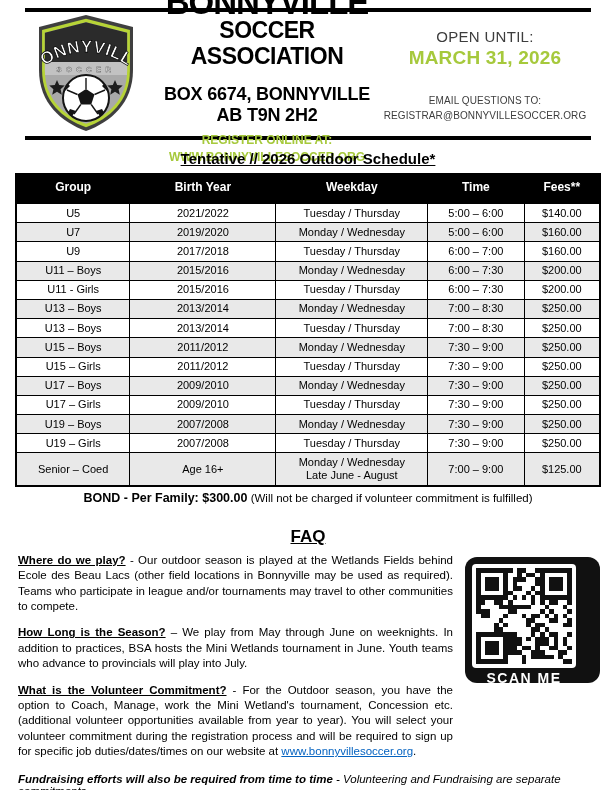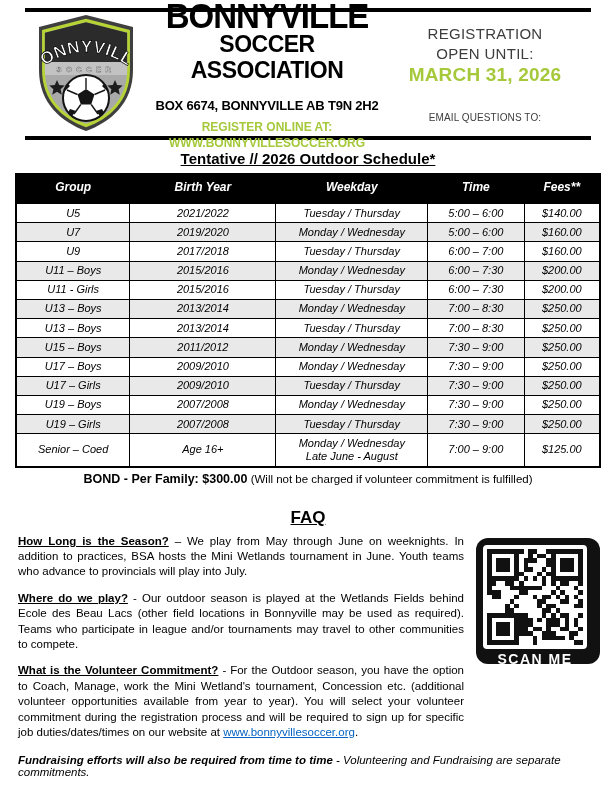--- a/index.html
+++ b/index.html
@@ -7,46 +7,46 @@
   .page { width:616px; height:790px; margin:0 auto; background:#fff; overflow:hidden; position:relative; }
   .rule { height:4px; background:#000; margin:0 25px; }
   .rule.top { margin-top:8px; }
 
   
   .header { display:flex; align-items:center; padding:4px 25px 2px 25px; height:124px; }
   .crest { width:122px; flex:0 0 122px; }
   .head-center { flex:1; text-align:center; padding-left:8px; }
   .org1 { font-size:33px; font-weight:bold; letter-spacing:-1px; line-height:1.0; transform:scaleY(1.08); }
   .org2 { font-size:23px; font-weight:bold; letter-spacing:-0.5px; line-height:1.05; transform:scaleY(1.08); }
-  .addr { font-size:13px; font-weight:600; letter-spacing:-0.2px; margin-top:18px; }
+  .addr { font-size:18px; font-weight:600; letter-spacing:-0.2px; margin-top:18px; }
   .reg-online { margin-top:6px; font-size:12px; font-weight:bold; color:var(--green); line-height:1.35; }
   .head-right { flex:0 0 212px; text-align:center; }
   .reg-until { font-size:15px; color:#3d3d3d; line-height:1.3; letter-spacing:0.3px; }
   .deadline { font-size:19px; font-weight:bold; color:var(--green); letter-spacing:0.2px; margin-top:1px; }
   .email-block { margin-top:25px; font-size:10px; color:#3d3d3d; line-height:1.45; letter-spacing:0.1px;text-align:center; }
 
   
   .sched-title { text-align:center; margin:10px 0 6px 0; font-size:15px; font-weight:bold; text-decoration:underline; }
-  table.sched { width:586px; margin:4px auto; border-collapse:collapse; border:2px solid #000; table-layout:fixed;font-style:italic; }
+  table.sched { width:586px; margin:4px auto; border-collapse:collapse; border:2px solid #000; table-layout:fixed; }
   table.sched th { background:#000; color:#fff; font-size:12px; font-weight:bold; padding:5px 2px 9px 2px; border:1px solid #000; }
   table.sched td { border:1px solid #000; font-size:11px; text-align:center; padding:2.5px 2px; white-space:pre-line; line-height:1.2; }
   table.sched tbody tr:nth-child(even) { background:#e9e9e9; }
   .fn { text-align:center; font-size:8.6px; letter-spacing:0.1px; line-height:1.5; margin-top:5px; }
   .fn .it { font-style:italic; }
   .bond { text-align:center; font-size:11.5px; }
   .bond b { font-size:12.5px; }
 
   
   .faq-head { text-align:center; margin-top:22px; font-size:17px; font-weight:bold; text-decoration:underline; }
   .faq-wrap { display:flex; padding:6px 16px 0 18px; gap:12px; }
   .faq-col { flex:1; font-size:11.5px; line-height:1.34; text-align:justify; }
   .faq-col p { margin-bottom:11px; }
   .q { font-weight:bold; text-decoration:underline; }
   a.site-link { color:#0563c1; text-decoration:underline; }
-  .qr-block { flex:0 0 118px; background:#111; border-radius:12px; padding:7px 13px 4px 7px; height:126px; margin-top:4px; }
+  .qr-block { flex:0 0 118px; background:#111; border-radius:12px; padding:7px 24px 4px 7px; height:126px; margin-top:4px; }
   .qr-white { background:#fff; border-radius:4px; padding:4px; }
   .qr-white svg { display:block; width:96px; height:96px; }
   .scan-label { color:#fff; text-align:center; font-size:14px; font-weight:bold; letter-spacing:1.5px; margin-top:2px; }
   .fundraising { padding:2px 18px 0 18px; font-size:11.5px; font-style:italic; }
   .fundraising b { font-weight:bold; }
 
   :root { --green:#a6c93c; }
 </style>
 </head>
 <body>
@@ -110,26 +110,26 @@
       <div class="org2">SOCCER ASSOCIATION</div>
       <div class="addr">BOX 6674, BONNYVILLE AB T9N 2H2</div>
       <div class="reg-online">
         <div>REGISTER ONLINE AT:</div>
         <div>WWW.BONNYVILLESOCCER.ORG</div>
       </div>
     </div>
 
     <div class="head-right">
       <div class="reg-until">
-        <div>REGISTRATION</div>
         <div>OPEN UNTIL:</div>
       </div>
       <div class="deadline">MARCH 31, 2026</div>
       <div class="email-block">
         <div>EMAIL QUESTIONS TO:</div>
+        <div>REGISTRAR@BONNYVILLESOCCER.ORG</div>
       </div>
     </div>
   </div>
 
   <div class="rule"></div>
 
   <div class="sched-title">Tentative // 2026 Outdoor Schedule*</div>
 
   <table class="sched">
     <colgroup>
@@ -199,20 +199,27 @@
           <td>$250.00</td>
         </tr>
         <tr>
           <td>U15 – Boys</td>
           <td>2011/2012</td>
           <td>Monday / Wednesday</td>
           <td>7:30 – 9:00</td>
           <td>$250.00</td>
         </tr>
         <tr>
+          <td>U15 – Girls</td>
+          <td>2011/2012</td>
+          <td>Tuesday / Thursday</td>
+          <td>7:30 – 9:00</td>
+          <td>$250.00</td>
+        </tr>
+        <tr>
           <td>U17 – Boys</td>
           <td>2009/2010</td>
           <td>Monday / Wednesday</td>
           <td>7:30 – 9:00</td>
           <td>$250.00</td>
         </tr>
         <tr>
           <td>U17 – Girls</td>
           <td>2009/2010</td>
           <td>Tuesday / Thursday</td>
@@ -244,22 +251,22 @@
       </tbody>
   </table>
 
 
   <div class="bond"><b>BOND - Per Family: $300.00</b><span> (Will not be charged if volunteer commitment is fulfilled)</span></div>
 
   <div class="faq-head">FAQ</div>
 
   <div class="faq-wrap">
     <div class="faq-col">
+      <p><span class="q">Where do we play?</span><span> - </span><span>Our outdoor season is played at the Wetlands Fields behind Ecole des Beau Lacs (other field locations in Bonnyville may be used as required). Teams who participate in league and/or tournaments may travel to other communities to compete.</span></p>
       <p><span class="q">How Long is the Season?</span><span> – </span><span>We play from May through June on weeknights. In addition to practices, BSA hosts the Mini Wetlands tournament in June. Youth teams who advance to provincials will play into July.</span></p>
-      <p><span class="q">Where do we play?</span><span> - </span><span>Our outdoor season is played at the Wetlands Fields behind Ecole des Beau Lacs (other field locations in Bonnyville may be used as required). Teams who participate in league and/or tournaments may travel to other communities to compete.</span></p>
       <p><span class="q">What is the Volunteer Commitment?</span><span> - </span><span>For the Outdoor season, you have the option to Coach, Manage, work the Mini Wetland's tournament, Concession etc. (additional volunteer opportunities available from year to year). You will select your volunteer commitment during the registration process and will be required to sign up for specific job duties/dates/times on our website at </span><a class="site-link" href="#">www.bonnyvillesoccer.org</a><span>.</span></p>
     </div>
     <div class="qr-block">
       <div class="qr-white">
         <svg id="qr-svg" viewBox="0 0 21 21" shape-rendering="crispEdges">
             <rect x="0" y="0" width="1" height="1" fill="#111"></rect>
             <rect x="1" y="0" width="1" height="1" fill="#111"></rect>
             <rect x="2" y="0" width="1" height="1" fill="#111"></rect>
             <rect x="3" y="0" width="1" height="1" fill="#111"></rect>
             <rect x="4" y="0" width="1" height="1" fill="#111"></rect>

